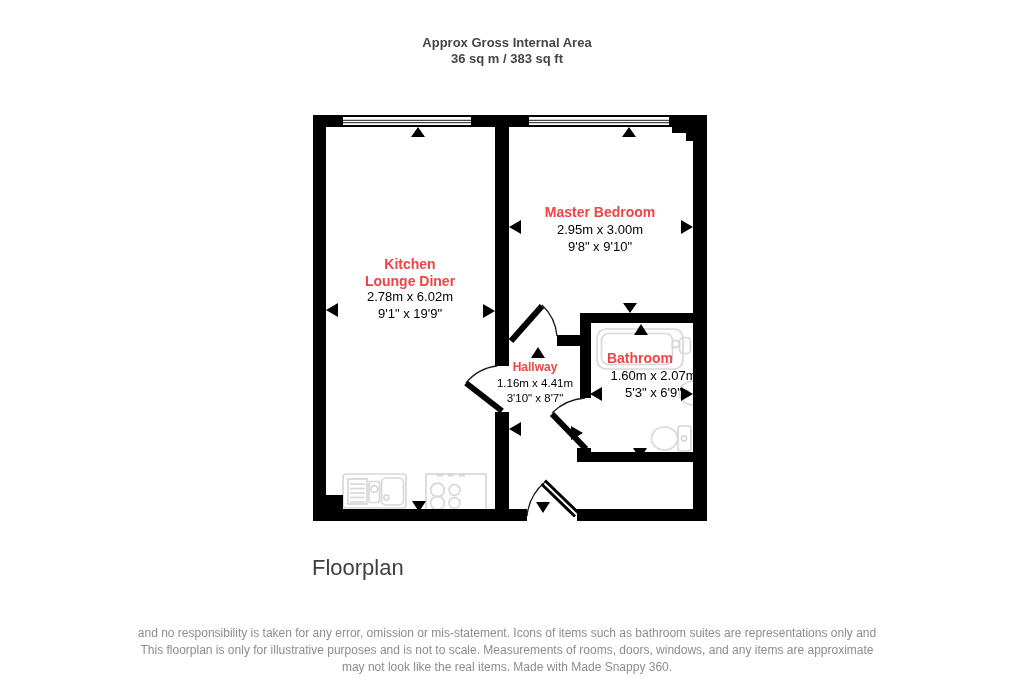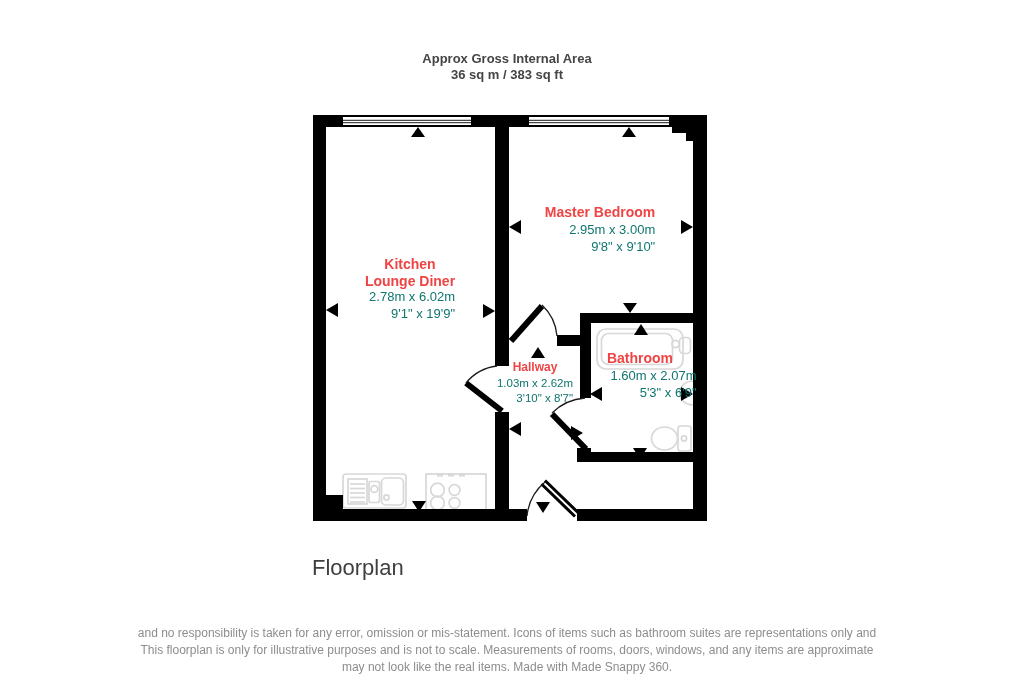--- a/index.html
+++ b/index.html
@@ -1,24 +1,24 @@
 <!DOCTYPE html>
 <html><head>
 <meta charset="utf-8">
 <style>
   html,body{margin:0;padding:0;background:#fff;}
   .page{position:relative;width:1014px;height:690px;background:#ffffff;overflow:hidden;
         font-family:"Liberation Sans", sans-serif;}
   .plan-svg{position:absolute;left:0;top:0;}
   .abs{position:absolute;}
   .centered{transform:translateX(-50%);text-align:center;white-space:nowrap;}
-  .header{top:35px;left:507px;margin-top:16px;}
+  .header{top:35px;left:507px;}
   .header .h-line{font-size:13px;font-weight:bold;line-height:16px;color:#454545;}
   .room-label .r-name{font-weight:bold;color:#ef4444;}
-  .room-label .r-dim{color:#0f766e;text-align:right;}
+  .room-label .r-dim{color:#000000;}
   .kitchen-label{left:410px;top:256px;font-size:14px;line-height:16.5px;}
   .kitchen-label .r-dim{font-size:13px;}
   .bedroom-label{left:600px;top:204px;font-size:14px;line-height:17px;}
   .bedroom-label .r-dim{font-size:13px;}
   .hallway-label{left:535px;top:360px;font-size:12px;line-height:15.5px;}
   .hallway-label .r-dim{font-size:11.5px;}
   .bathroom-label{left:640px;top:350px;font-size:14px;line-height:17px;}
   .bathroom-label .r-dim{font-size:13px;margin-left:27px;}
   .caption{left:312px;top:555px;font-size:22px;color:#3f3f3f;}
   .disclaimer{left:507px;top:625px;font-size:12px;line-height:17px;color:#8d8d8d;}
@@ -148,21 +148,21 @@
   </div>
 
   <div class="abs centered room-label bedroom-label">
     <div class="r-name">Master Bedroom</div>
     <div class="r-dim">2.95m x 3.00m</div>
     <div class="r-dim">9'8" x 9'10"</div>
   </div>
 
   <div class="abs centered room-label hallway-label">
     <div class="r-name">Hallway</div>
-    <div class="r-dim">1.03m x 2.62m</div>
+    <div class="r-dim">1.16m x 4.41m</div>
     <div class="r-dim">3'10" x 8'7"</div>
   </div>
 
   <div class="abs centered room-label bathroom-label">
     <div class="r-name">Bathroom</div>
     <div class="r-dim">1.60m x 2.07m</div>
     <div class="r-dim">5'3" x 6'9"</div>
   </div>
 
   <div class="abs caption">Floorplan</div>

